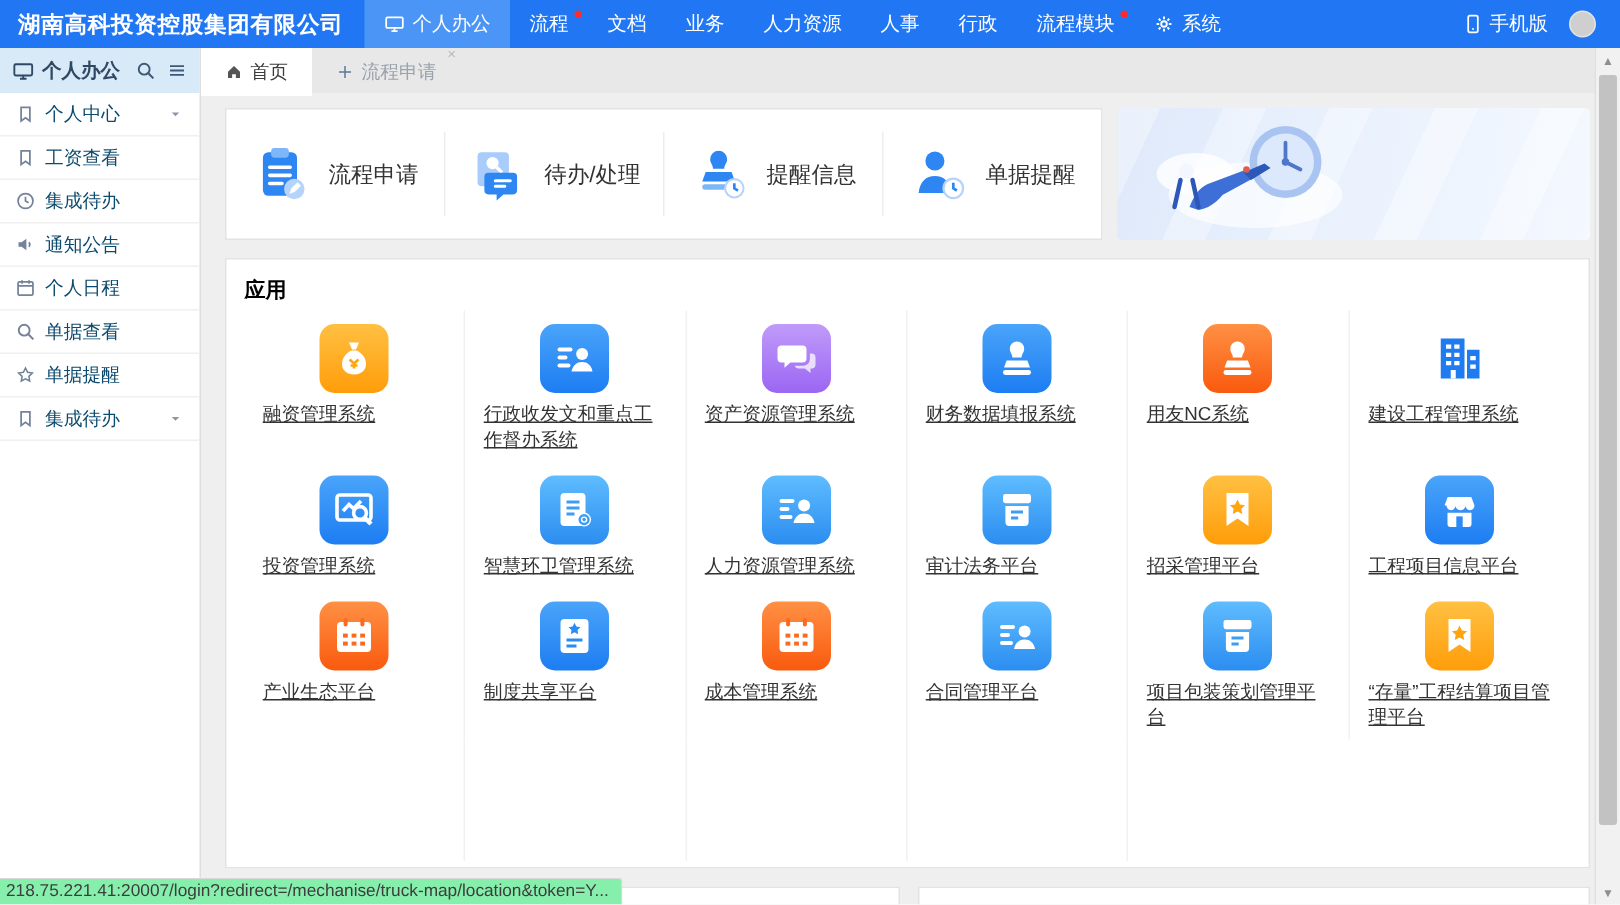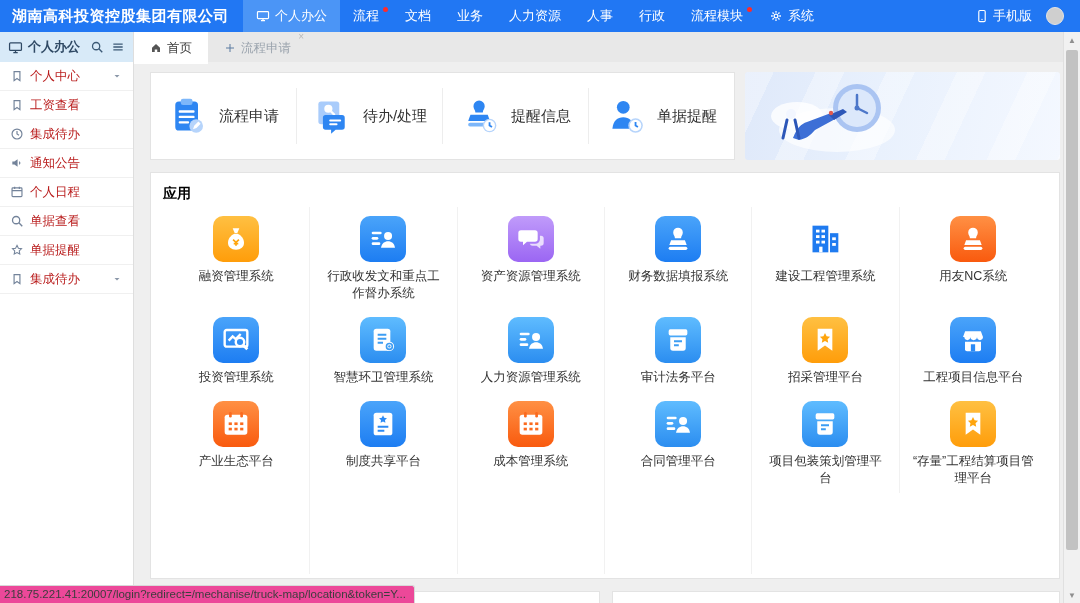--- a/index.html
+++ b/index.html
@@ -19,21 +19,21 @@
   .i14 { width:14px; height:14px; display:inline-block; }
   .i16 { width:15px; height:15px; display:inline-block; }
 
   
   .layout { display:flex; height:571px; }
 
   
   .sidebar { width:134px; background:#fff; border-right:1px solid #dedede; flex:none; }
   .sidebar-header { height:30px; background:#d8eaf8; display:flex; align-items:center; padding:0 8px; color:#2f4964; font-weight:bold; font-size:13px; gap:5px; }
   .sidebar-header .sp { margin-left:auto; display:flex; gap:7px; align-items:center; color:#3c5a76; }
-  .sidebar-item { height:29px; display:flex; align-items:center; gap:6px; padding:0 10px; font-size:12.5px; color:#b91c1c; border-bottom:1px solid #f0f0f0; cursor:pointer; }
+  .sidebar-item { height:29px; display:flex; align-items:center; gap:6px; padding:0 10px; font-size:12.5px; color:#0c4a6e; border-bottom:1px solid #f0f0f0; cursor:pointer; }
   .sidebar-item .i14 { color:#73839a; flex:none; }
   .sidebar-item .chev { margin-left:auto; color:#8a97a8; width:12px; height:12px; }
 
   
   .main { flex:1; display:flex; flex-direction:column; min-width:0; }
   .tabbar { height:30px; background:#e8e8e8; display:flex; flex:none; }
   .tab { position:relative; padding:16px 16px; display:flex; align-items:center; gap:5px; font-size:12.5px; color:#9aa3ad; cursor:pointer; }
   .tab.active { background:#fff; color:#3c3c3c; }
   .tab .ti { width:12px; height:12px; color:#555; }
   .tab .ti.plus { color:#5b7aa0; }
@@ -48,21 +48,21 @@
   .quick-item:last-child { border-right:none; }
   .qicon { width:40px; height:40px; flex:none; }
   .banner { flex:1; height:88px; border-radius:3px; position:relative; overflow:hidden; background:linear-gradient(100deg,#dfe9fa 0%,#e9f1fd 45%,#f4f8ff 100%); cursor:default; }
   .banner .stripes { position:absolute; inset:0; background:repeating-linear-gradient(115deg, rgba(255,255,255,.35) 0 26px, rgba(255,255,255,0) 26px 64px); }
   .banner svg { position:absolute; left:0; top:0; }
 
   
   .apps-card { background:#fff; border:1px solid #e3e3e3; padding:12px 12px 4px; margin-bottom:12px; }
   .apps-title { font-size:14px; font-weight:bold; color:#000000; margin-bottom:4px; }
   .apps-grid { display:grid; grid-template-columns:repeat(6,1fr); }
-  .app-cell { min-height:81px; padding:9px 6px 6px; text-align:center; border-right:1px solid #f1f1f1; cursor:pointer; }
+  .app-cell { min-height:81px; padding:9px 6px 6px; text-align:left; border-right:1px solid #f1f1f1; cursor:pointer;text-decoration:underline; }
   .app-cell:nth-child(6n) { border-right:none; }
   .app-cell.empty { cursor:default; }
   .tile { width:46px; height:46px; border-radius:10px; margin:0 auto 6px; display:flex; align-items:center; justify-content:center; }
   .tile .gl { width:32px; height:32px; }
   .tile.plain { background:none !important; }
   .tile.plain .gl { width:40px; height:40px; }
   .app-label { font-size:12.5px; color:#333; line-height:17px; max-width:122px; margin:0 auto; }
 
   
   .row3 { display:flex; gap:12px; }
@@ -72,21 +72,21 @@
   .panel-head { display:flex; justify-content:space-between; align-items:center; padding:9px 13px 8px; border-bottom:1px solid #eee; }
 
   
   .scrollbar { position:absolute; top:32px; right:0; bottom:0; width:17px; background:#f1f1f1; border-left:1px solid #e0e0e0; }
   .sb-arrow { position:absolute; left:0; width:100%; height:16px; display:flex; align-items:center; justify-content:center; font-size:8px; color:#8f8f8f; cursor:pointer; }
   .sb-up { top:0; }
   .sb-down { bottom:0; }
   .sb-thumb { position:absolute; left:2px; right:2px; top:18px; height:500px; background:#c2c2c2; border-radius:2px; cursor:pointer; }
 
   
-  .statusbar { position:absolute; left:0; bottom:0; background:#ec4899; border:1px solid #d8d8d8; border-left:none; border-bottom:none; padding:2px 8px 3px 4px; font-size:11.5px; color:#3d3d3d; white-space:nowrap; border-top-right-radius:3px; }
+  .statusbar { position:absolute; left:0; bottom:0; background:#86efac; border:1px solid #d8d8d8; border-left:none; border-bottom:none; padding:2px 8px 3px 4px; font-size:11.5px; color:#3d3d3d; white-space:nowrap; border-top-right-radius:3px; }
 </style>
 </head>
 <body>
 
 <div class="topnav">
   <div class="brand">湖南高科投资控股集团有限公司</div>
   <div class="nav-items" id="nav-items">
       <div class="nav-item active">
         <span class="i14"><svg viewBox="0 0 24 24" width="100%" height="100%" xmlns="http://www.w3.org/2000/svg">
             <rect x="2.5" y="4.5" width="19" height="12" rx="1.5" fill="none" stroke="#fff" stroke-width="2"></rect>
@@ -343,52 +343,52 @@
                     <g fill="#fff">
                       <path d="M12 3.5a3.6 3.6 0 0 1 3.6 3.6c0 1.9-1.3 2.6-1.3 4.4h-4.6c0-1.8-1.3-2.5-1.3-4.4A3.6 3.6 0 0 1 12 3.5z"></path>
                       <path d="M6.8 13h10.4l1.3 3.5H5.5z"></path>
                       <rect x="5" y="17.8" width="14" height="2.4" rx="1.2"></rect>
                     </g>
                   </svg></span>
               </div>
               <div class="app-label">财务数据填报系统</div>
             </div>
             <div class="app-cell">
+              <div class="tile" style="background: linear-gradient(rgb(255, 144, 68), rgb(249, 90, 14));">
+                <span class="gl"><svg viewBox="0 0 24 24" width="100%" height="100%" xmlns="http://www.w3.org/2000/svg">
+                    <g fill="#fff">
+                      <path d="M12 3.5a3.6 3.6 0 0 1 3.6 3.6c0 1.9-1.3 2.6-1.3 4.4h-4.6c0-1.8-1.3-2.5-1.3-4.4A3.6 3.6 0 0 1 12 3.5z"></path>
+                      <path d="M6.8 13h10.4l1.3 3.5H5.5z"></path>
+                      <rect x="5" y="17.8" width="14" height="2.4" rx="1.2"></rect>
+                    </g>
+                  </svg></span>
+              </div>
+              <div class="app-label">用友NC系统</div>
+            </div>
+            <div class="app-cell">
               <div class="tile plain">
                 <span class="gl"><svg viewBox="0 0 24 24" width="100%" height="100%" xmlns="http://www.w3.org/2000/svg">
                     <g fill="#1f7bf0">
                       <path d="M4.5 4h9.5v16H4.5z"></path>
                       <path d="M15 8.5h5V20h-5z"></path>
                     </g>
                     <g fill="#fff">
                       <rect x="6.6" y="6.4" width="2.1" height="1.7"></rect>
                       <rect x="9.9" y="6.4" width="2.1" height="1.7"></rect>
                       <rect x="6.6" y="9.7" width="2.1" height="1.7"></rect>
                       <rect x="9.9" y="9.7" width="2.1" height="1.7"></rect>
                       <rect x="6.6" y="13" width="2.1" height="1.7"></rect>
                       <rect x="9.9" y="13" width="2.1" height="1.7"></rect>
                       <rect x="16.3" y="11" width="2.2" height="1.7"></rect>
                       <rect x="16.3" y="14.4" width="2.2" height="1.7"></rect>
                       <rect x="8.5" y="16.6" width="2" height="3.4"></rect>
                     </g>
                   </svg></span>
               </div>
               <div class="app-label">建设工程管理系统</div>
-            </div>
-            <div class="app-cell">
-              <div class="tile" style="background: linear-gradient(rgb(255, 144, 68), rgb(249, 90, 14));">
-                <span class="gl"><svg viewBox="0 0 24 24" width="100%" height="100%" xmlns="http://www.w3.org/2000/svg">
-                    <g fill="#fff">
-                      <path d="M12 3.5a3.6 3.6 0 0 1 3.6 3.6c0 1.9-1.3 2.6-1.3 4.4h-4.6c0-1.8-1.3-2.5-1.3-4.4A3.6 3.6 0 0 1 12 3.5z"></path>
-                      <path d="M6.8 13h10.4l1.3 3.5H5.5z"></path>
-                      <rect x="5" y="17.8" width="14" height="2.4" rx="1.2"></rect>
-                    </g>
-                  </svg></span>
-              </div>
-              <div class="app-label">用友NC系统</div>
             </div>
             <div class="app-cell">
               <div class="tile" style="background: linear-gradient(rgb(74, 164, 250), rgb(29, 125, 242));">
                 <span class="gl"><svg viewBox="0 0 24 24" width="100%" height="100%" xmlns="http://www.w3.org/2000/svg">
                     <g fill="none" stroke="#fff" stroke-width="1.8">
                       <rect x="3.5" y="4.5" width="17" height="12.5" rx="1.5"></rect>
                       <path d="M6.5 12.5l3-3.2 2.3 2 3.7-3.8"></path>
                       <circle cx="15" cy="13.5" r="3.2"></circle>
                       <path d="M17.3 15.8l3.2 3.2" stroke-width="2.2"></path>
                     </g>

